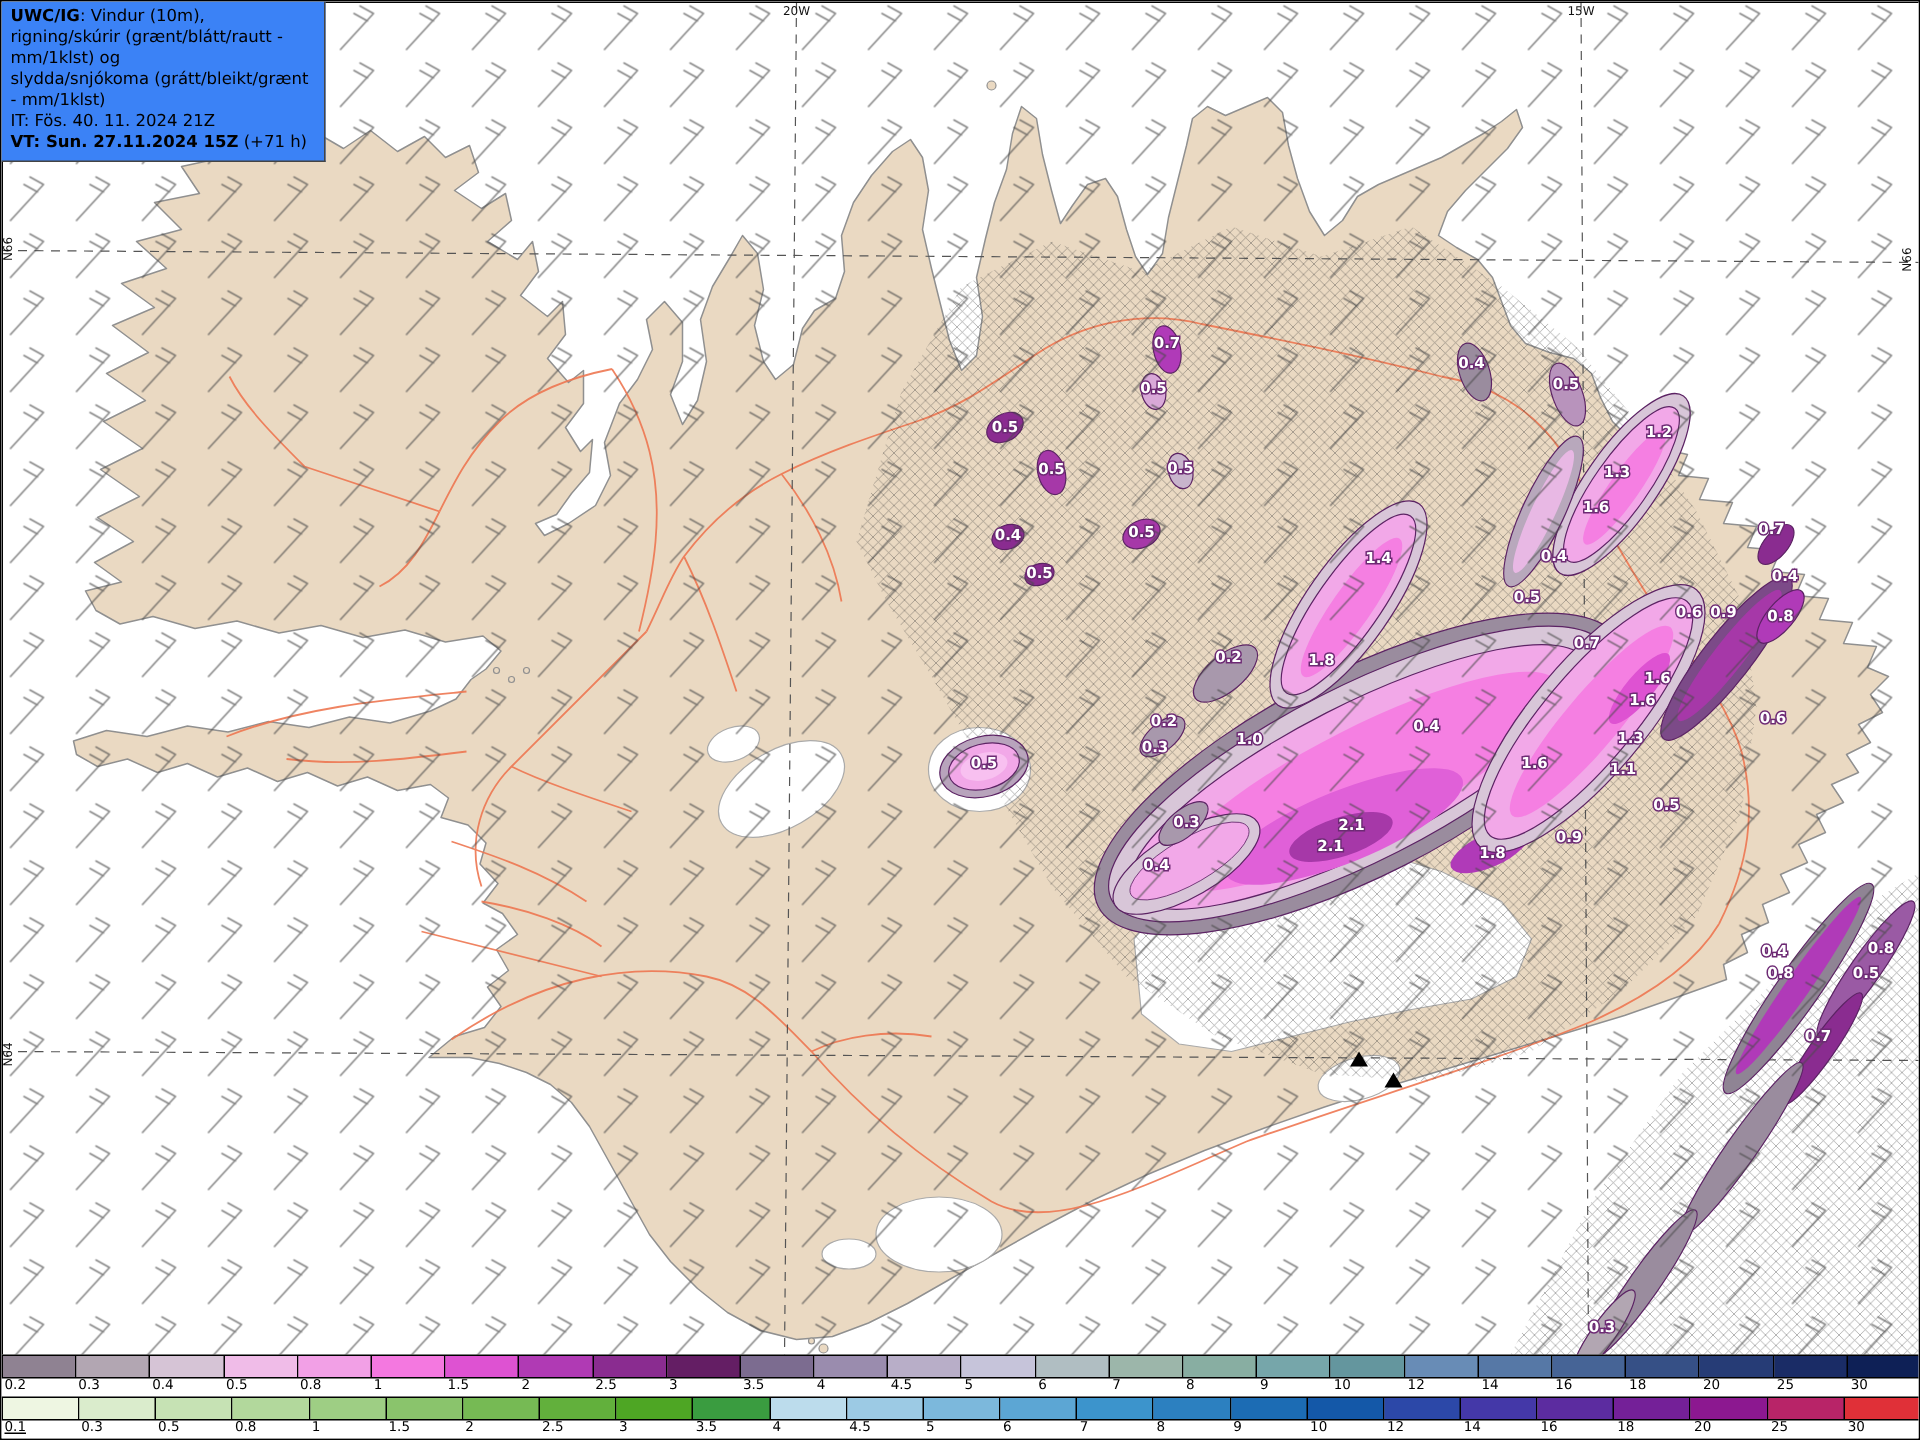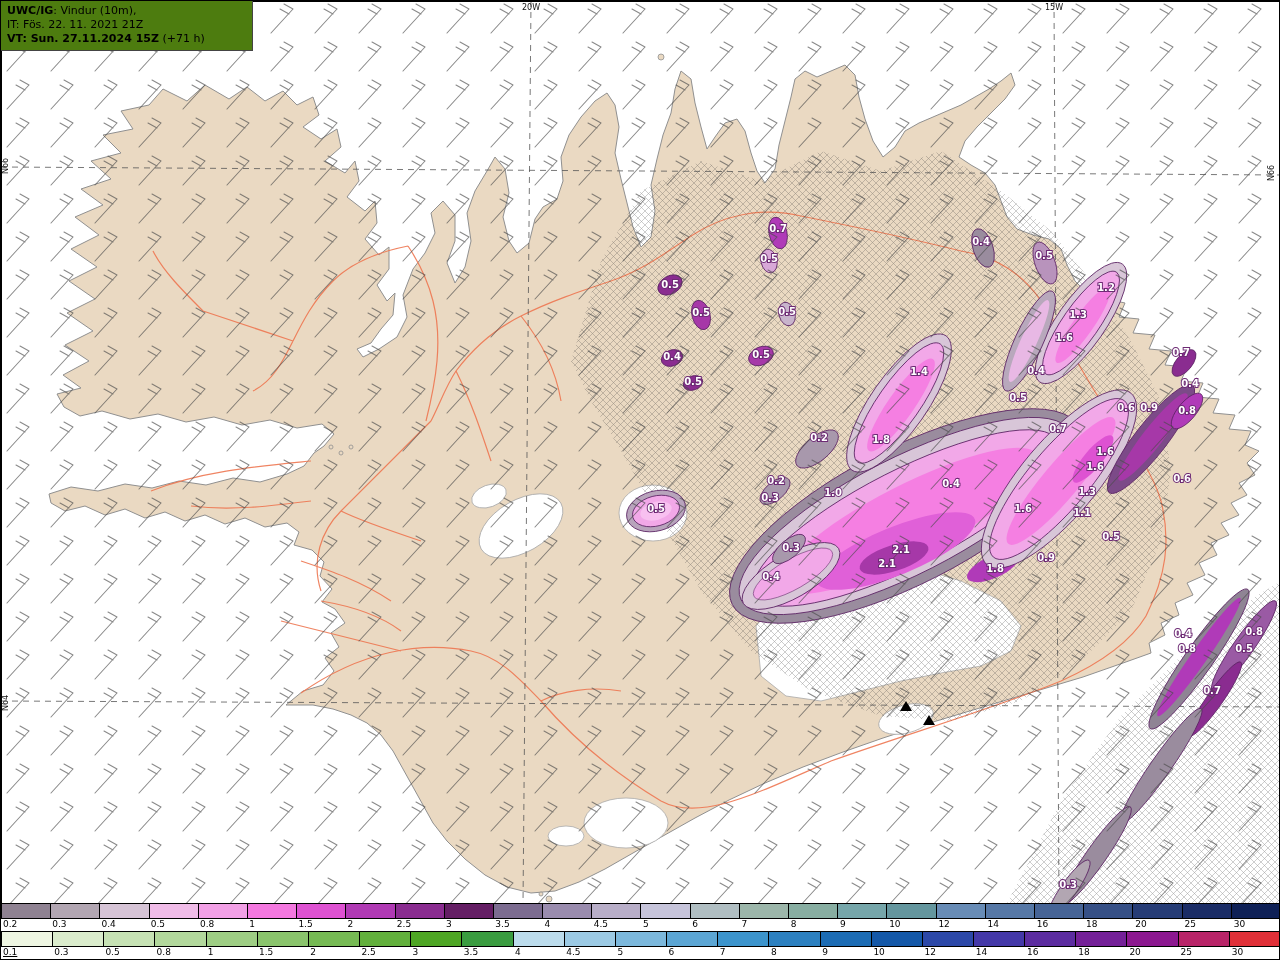--- a/index.html
+++ b/index.html
@@ -1,19 +1,19 @@
 <!DOCTYPE html>
 <html><head>
 <meta charset="utf-8">
 <style>
   *{margin:0;padding:0;box-sizing:border-box}
   body{font-family:"DejaVu Sans",sans-serif;background:#ffffff}
   .stage{position:relative;width:1280px;height:960px;background:#fff;overflow:hidden;border:1px solid #000}
   .map-svg{position:absolute;top:0;left:0;display:block}
-  .title-box{position:absolute;top:0;left:0;width:252px;background:#4d7c0f;border-right:1px solid #444;border-bottom:1px solid #444;padding:3px 6px 4px 6px;font-size:11px;line-height:1.28;z-index:6;color:#000}
+  .title-box{position:absolute;top:0;left:0;width:216px;background:#3b82f6;border-right:1px solid #444;border-bottom:1px solid #444;padding:3px 6px 4px 6px;font-size:11px;line-height:1.28;z-index:6;color:#000}
   .title-box .b{font-weight:bold}
   .legend{position:absolute;left:0;bottom:0;width:1280px;background:#fff;z-index:5}
   .scale-row{display:flex;height:16px;border-top:1px solid #000;border-bottom:1px solid #000}
   .scale-row .cell{flex:1;border-right:1px solid #000}
   .scale-row .cell:first-child{border-left:1px solid #000}
   .tick-row{position:relative;height:12px;font-size:9px;color:#000}
   .tick-row .tick{position:absolute;top:0;padding-left:2px;white-space:nowrap}
   
   .vlabel{font-size:10px;font-weight:bold;fill:#ffffff;stroke:#6d2a74;stroke-width:2px;paint-order:stroke;text-anchor:middle;font-family:"DejaVu Sans",sans-serif}
   .coord{font-size:8px;fill:#111;text-anchor:middle;font-family:"DejaVu Sans",sans-serif}
@@ -218,21 +218,23 @@
         <text x="1243" y="651" class="vlabel">0.5</text>
         <text x="1211" y="693" class="vlabel">0.7</text>
         <text x="1067" y="887" class="vlabel">0.3</text>
       </g>
 
     <rect x="0.5" y="0.5" width="1279" height="903" fill="none" stroke="#000" stroke-width="1"></rect>
   </svg>
 
   <div class="title-box">
     <div><span class="b">UWC/IG</span><span>: Vindur (10m),</span></div>
-    <div>IT: Fös. 22. 11. 2021 21Z</div>
+    <div>rigning/skúrir (grænt/blátt/rautt - mm/1klst) og</div>
+    <div>slydda/snjókoma (grátt/bleikt/grænt - mm/1klst)</div>
+    <div>IT: Fös. 40. 11. 2024 21Z</div>
     <div><span class="b">VT: Sun. 27.11.2024 15Z</span><span> (+71 h)</span></div>
   </div>
 
   <div class="legend">
     <div class="scale-row" id="snow-scale">
         <div class="cell" style="background: rgb(143, 130, 146);"></div>
         <div class="cell" style="background: rgb(178, 166, 178);"></div>
         <div class="cell" style="background: rgb(214, 196, 214);"></div>
         <div class="cell" style="background: rgb(240, 188, 232);"></div>
         <div class="cell" style="background: rgb(242, 160, 230);"></div>

